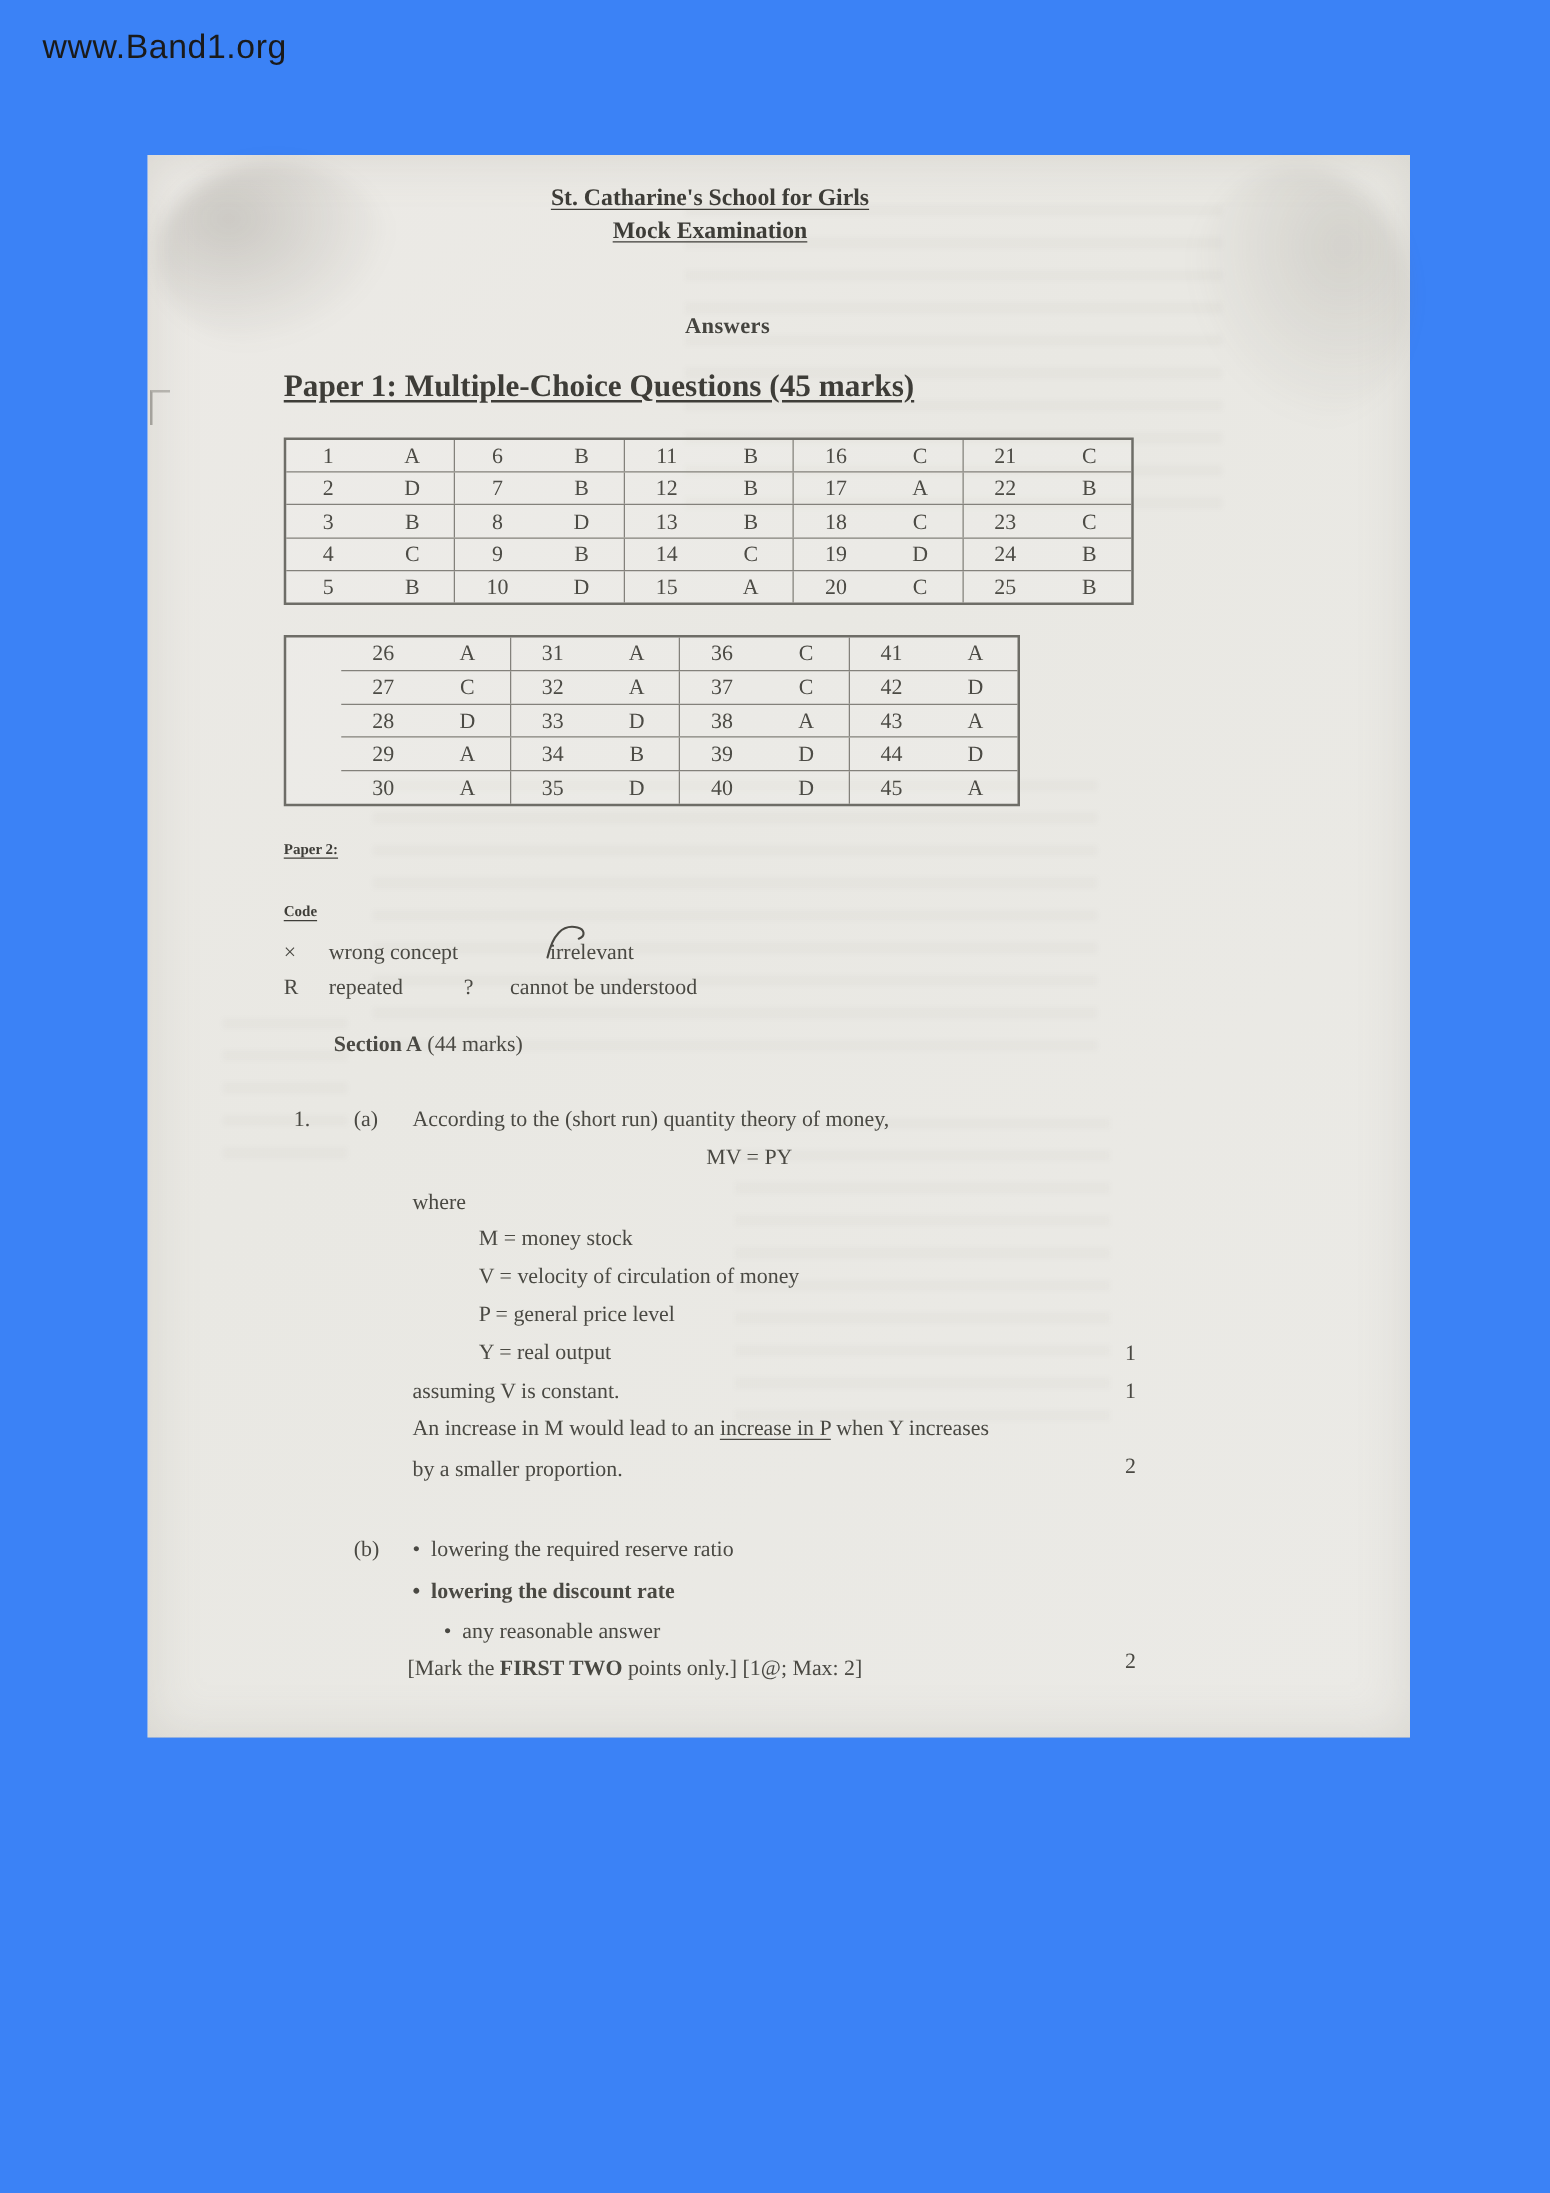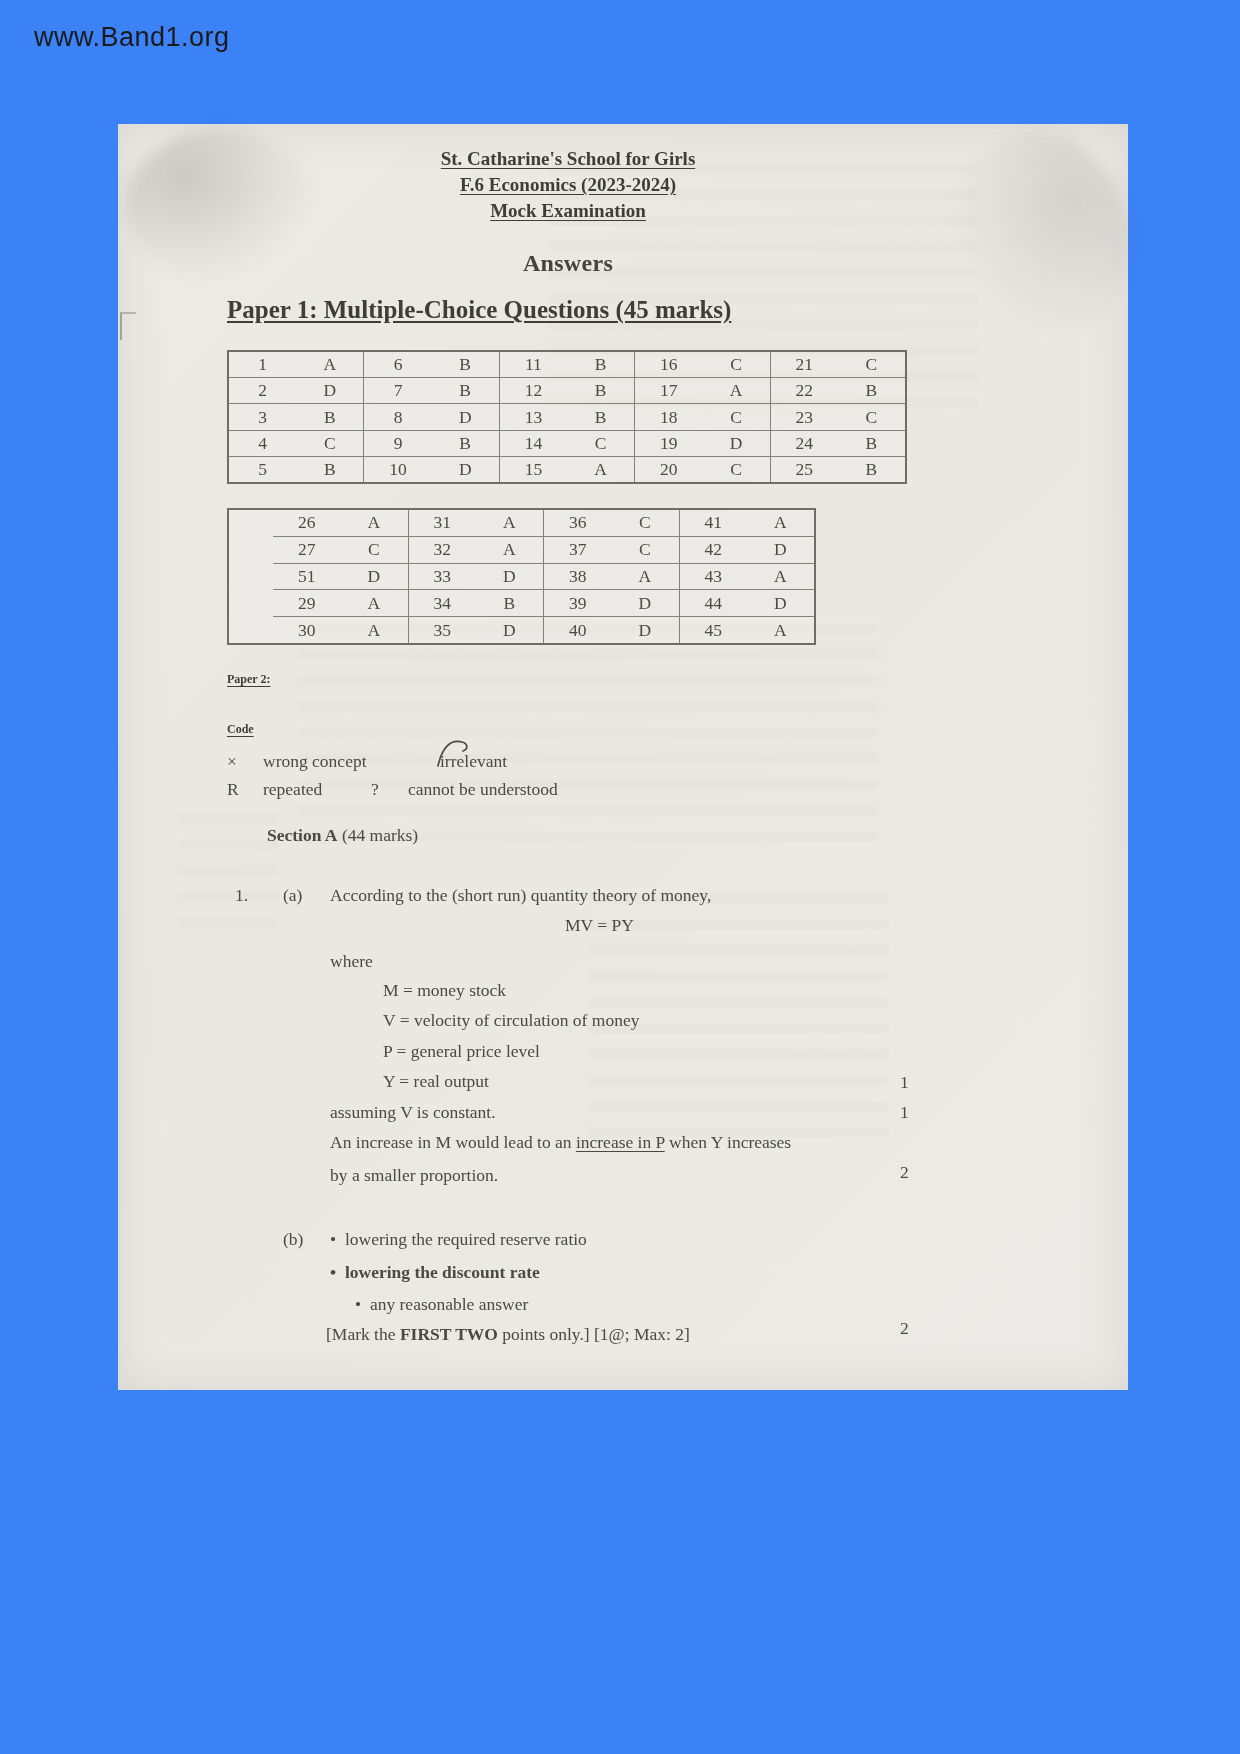--- a/index.html
+++ b/index.html
@@ -20,21 +20,21 @@
          background:repeating-linear-gradient(to bottom,rgba(125,120,108,.07) 0 9px,transparent 9px 26px);}
   .g1{left:430px;top:40px;width:430px;height:250px;}
   .g2{left:180px;top:500px;width:580px;height:230px;}
   .g3{left:470px;top:770px;width:300px;height:260px;}
   .g4{left:60px;top:690px;width:100px;height:120px;}
 
   .hdr-stack{position:absolute;left:0;top:22px;width:900px;text-align:center;}
   .hdr-line{font-size:19px;font-weight:bold;color:#3e3d38;line-height:26px;
             text-decoration:underline;text-underline-offset:3px;}
   .answers{position:absolute;left:0;top:126px;width:900px;text-align:center;
-           font-size:24px;font-weight:bold;color:#45443f;letter-spacing:.3px;}
+           font-size:18px;font-weight:bold;color:#45443f;letter-spacing:.3px;padding-left:14px;}
   .p1head{position:absolute;left:109px;top:172px;font-size:25px;font-weight:bold;color:#3e3d38;
           text-decoration:underline;text-underline-offset:3px;}
 
   .anskey{position:absolute;border:2px solid #6e6d67;display:flex;flex-direction:column;background:rgba(255,255,255,.12);}
   .anskey .arow{display:flex;flex:1;border-top:1px solid #83817b;}
   .anskey .arow:first-child{border-top:none;}
   .anskey .acell{flex:1;display:flex;border-left:1px solid #83817b;align-items:center;}
   .anskey .acell:first-child{border-left:none;}
   .anskey .q,.anskey .a{flex:1;text-align:center;font-size:17.5px;color:#4c4b45;}
   .t1{left:109px;top:226px;width:676px;height:130px;}
@@ -59,21 +59,20 @@
     <div class="smudge tl"></div>
     <div class="smudge tr"></div>
     <div class="ghost g1"></div>
     <div class="ghost g2"></div>
     <div class="ghost g3"></div>
     <div class="ghost g4"></div>
     <div class="bracket-artifact"></div>
 
     <div class="hdr-stack">
       <div class="hdr-line">St. Catharine's School for Girls</div>
-      <div class="hdr-line">F.6 Economics (2023-2024)</div>
       <div class="hdr-line">Mock Examination</div>
     </div>
     <div class="answers">Answers</div>
 
     <div class="p1head">Paper 1: Multiple-Choice Questions (45 marks)</div>
 
     <div class="anskey t1">
       <div class="arow">
         <div class="acell">
             <span class="q">1</span>
@@ -218,21 +217,21 @@
             <span class="q">37</span>
             <span class="a">C</span>
           </div>
         <div class="acell">
             <span class="q">42</span>
             <span class="a">D</span>
           </div>
       </div>
       <div class="arow">
         <div class="acell">
-            <span class="q">51</span>
+            <span class="q">28</span>
             <span class="a">D</span>
           </div>
         <div class="acell">
             <span class="q">33</span>
             <span class="a">D</span>
           </div>
         <div class="acell">
             <span class="q">38</span>
             <span class="a">A</span>
           </div>

